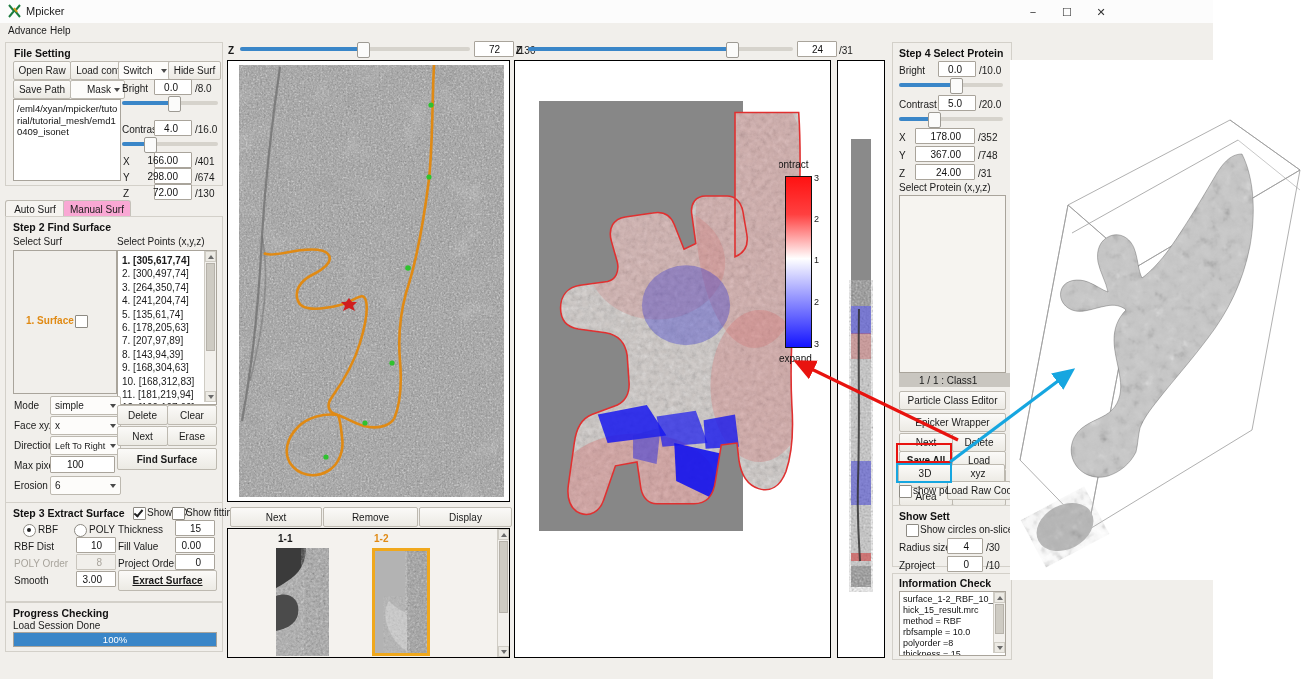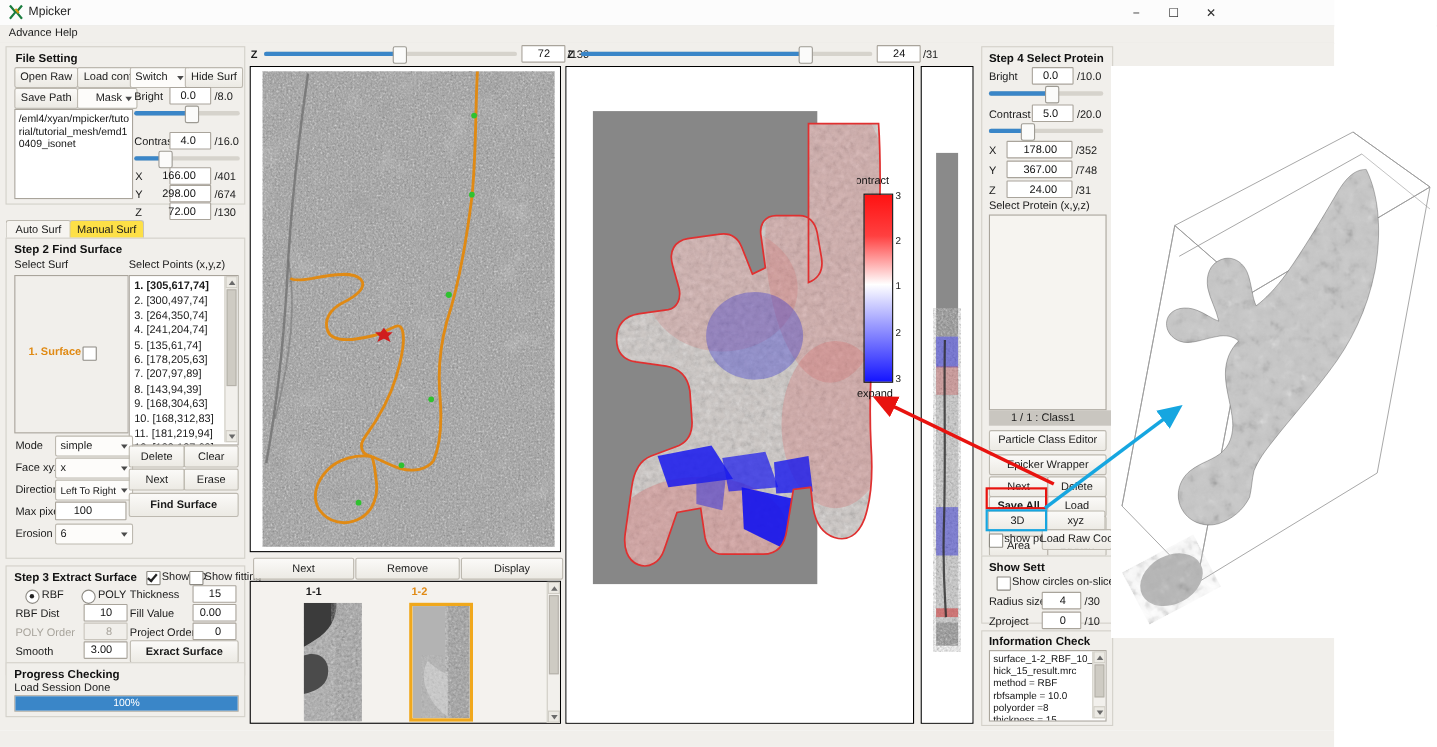--- a/index.html
+++ b/index.html
@@ -48,21 +48,21 @@
 
   .scrollbar{position:absolute;width:11px;background:#f2f0ec;border-left:1px solid #cfccc4;}
   .scrollbar .sb-up,.scrollbar .sb-dn{position:absolute;left:0;width:11px;height:11px;background:#eceae4;border:1px solid #cfccc4;box-sizing:border-box;}
   .scrollbar .sb-up{top:0;} .scrollbar .sb-dn{bottom:0;}
   .scrollbar .sb-up:before{content:"";position:absolute;left:2px;top:3px;border-left:3px solid transparent;border-right:3px solid transparent;border-bottom:4px solid #6a6a6a;}
   .scrollbar .sb-dn:before{content:"";position:absolute;left:2px;top:3px;border-left:3px solid transparent;border-right:3px solid transparent;border-top:4px solid #6a6a6a;}
   .scrollbar .sb-thumb{position:absolute;left:1px;width:9px;background:#cecbc3;border:1px solid #b6b2aa;box-sizing:border-box;}
 
   
   .tabbar{position:absolute;left:5px;top:200px;width:215px;height:17px;}
-  .tab{position:absolute;top:0;height:17px;background:#fde047;border:1px solid #c6c2ba;border-bottom:none;border-radius:3px 3px 0 0;font-size:10px;display:flex;align-items:center;justify-content:center;color:#1a1a1a;cursor:default;}
+  .tab{position:absolute;top:0;height:17px;background:#f9a8d4;border:1px solid #c6c2ba;border-bottom:none;border-radius:3px 3px 0 0;font-size:10px;display:flex;align-items:center;justify-content:center;color:#1a1a1a;cursor:default;}
   .tab.active{background:#f6f4f0;border-color:#bdb9b0;}
 
   
   .viewport{position:absolute;background:#ffffff;border:1px solid #000;box-sizing:border-box;}
 
   
   .prog{position:absolute;background:#ffffff;border:1px solid #a9a49b;}
   .prog .pfill{position:absolute;left:0;top:0;height:100%;background:#3a86c8;}
   .prog .ptxt{position:absolute;left:0;top:0;width:100%;height:100%;display:flex;align-items:center;justify-content:center;font-size:9.5px;color:#fff;}
 
@@ -229,21 +229,21 @@
           <span class="arw"></span>
       </div>
 
       <div class="btn" style="left:111px;top:188px;width:49px;height:18px;">Delete</div>
       <div class="btn" style="left:161px;top:188px;width:48px;height:18px;">Clear</div>
       <div class="btn" style="left:111px;top:209px;width:49px;height:18px;">Next</div>
       <div class="btn" style="left:161px;top:209px;width:48px;height:18px;">Erase</div>
       <div class="btn bold" style="left:111px;top:231px;width:98px;height:20px;">Find Surface</div>
     </div>
 
-    <div class="group" style="left:5px;top:463px;width:216px;height:98px;margin-top:12px;">
+    <div class="group" style="left:5px;top:463px;width:216px;height:98px;">
       <div class="grp-title" style="left:7px;top:4px;">Step 3 Extract Surface</div>
       <div class="chk on" style="left:127px;top:4px;"></div>
       <div class="lbl" style="left:141px;top:4px;">Show 3D</div>
       <div class="chk" style="left:166px;top:4px;"></div>
       <div class="lbl" style="left:180px;top:4px;">Show fitting</div>
 
       <div class="radio on" style="left:17px;top:21px;"></div>
       <div class="lbl" style="left:32px;top:21px;">RBF</div>
       <div class="radio" style="left:68px;top:21px;"></div>
       <div class="lbl" style="left:83px;top:21px;">POLY</div>
@@ -255,21 +255,21 @@
       <div class="lbl" style="left:112px;top:38px;">Fill Value</div>
       <div class="spin" style="left:169px;top:34px;width:40px;height:16px;">0.00</div>
 
       <div class="lbl" style="left:8px;top:55px;color:#a8a49c;">POLY Order</div>
       <div class="spin disabled" style="left:70px;top:51px;width:40px;height:16px;">8</div>
       <div class="lbl" style="left:112px;top:55px;">Project Order</div>
       <div class="spin" style="left:169px;top:51px;width:40px;height:16px;">0</div>
 
       <div class="lbl" style="left:8px;top:72px;">Smooth</div>
       <div class="spin" style="left:70px;top:68px;width:40px;height:16px;">3.00</div>
-      <div class="btn bold" style="left:112px;top:67px;width:97px;height:19px;">Exract Surface</div>
+      <div class="btn bold" style="left:112px;top:67px;width:97px;height:19px;text-decoration:underline;">Exract Surface</div>
     </div>
 
     <div class="group" style="left:5px;top:563px;width:216px;height:48px;">
       <div class="grp-title" style="left:7px;top:4px;">Progress Checking</div>
       <div class="lbl" style="left:7px;top:17px;">Load Session Done</div>
       <div class="prog" style="left:7px;top:29px;width:202px;height:13px;">
         <div class="pfill" style="width:100%;"></div>
         <div class="ptxt">100%</div>
       </div>
     </div>

